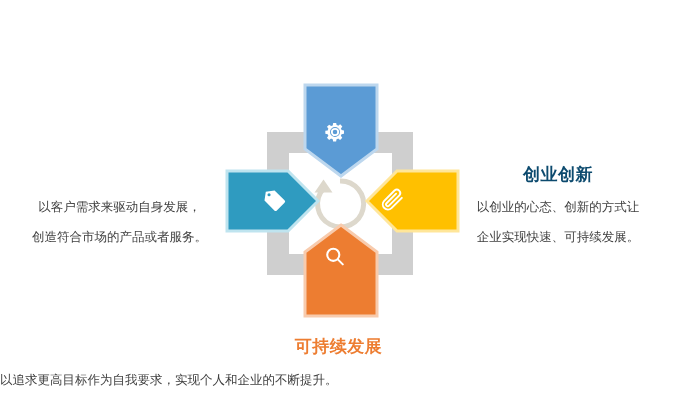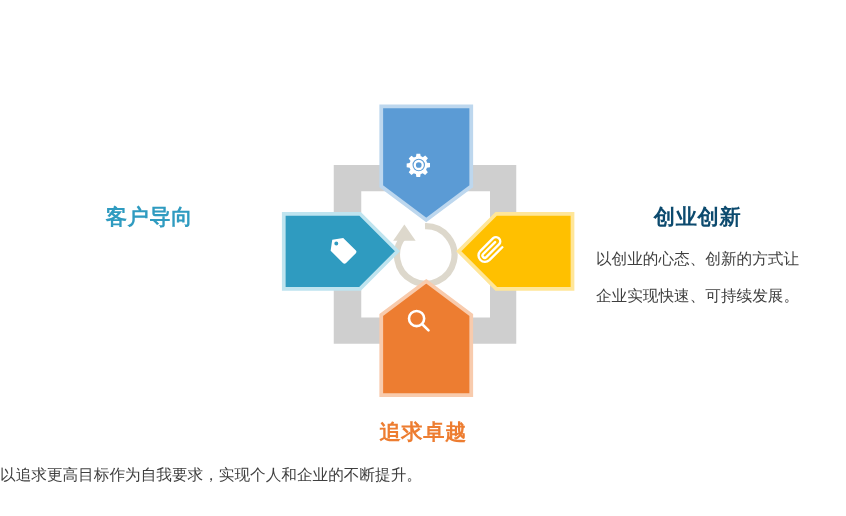--- a/index.html
+++ b/index.html
@@ -153,29 +153,32 @@
   #icon-bottom { left: 96px;  top: 160px; }
   #icon-left   { left: 36px;  top: 103px; }
   #icon-right  { left: 153px; top: 102px; }
 </style>
 </head>
 <body>
 
 <div id="stage">
 
 
-  <div class="title" id="title-left">客户导向</div>
+  <div class="desc" id="desc-left">
+    <div>以客户需求来驱动自身发展，</div>
+    <div>创造符合市场的产品或者服务。</div>
+  </div>
 
   <div class="title" id="title-right">创业创新</div>
   <div class="desc" id="desc-right">
     <div>以创业的心态、创新的方式让</div>
     <div>企业实现快速、可持续发展。</div>
   </div>
 
-  <div class="title" id="title-bottom">追求卓越</div>
+  <div class="title" id="title-bottom">可持续发展</div>
   <div class="desc" id="desc-bottom">以追求更高目标作为自我要求，实现个人和企业的不断提升。</div>
 
   <div id="graphic">
 
     <div class="ring-outer"></div>
     <div class="ring-inner"></div>
 
     <div class="center-circle">
       <svg width="64" height="64" viewBox="0 0 64 64">
         <path d="M32 9 A23 23 0 1 1 15.5 16.6" fill="none" stroke="#ddd8cc" stroke-width="5" stroke-linecap="butt"></path>

